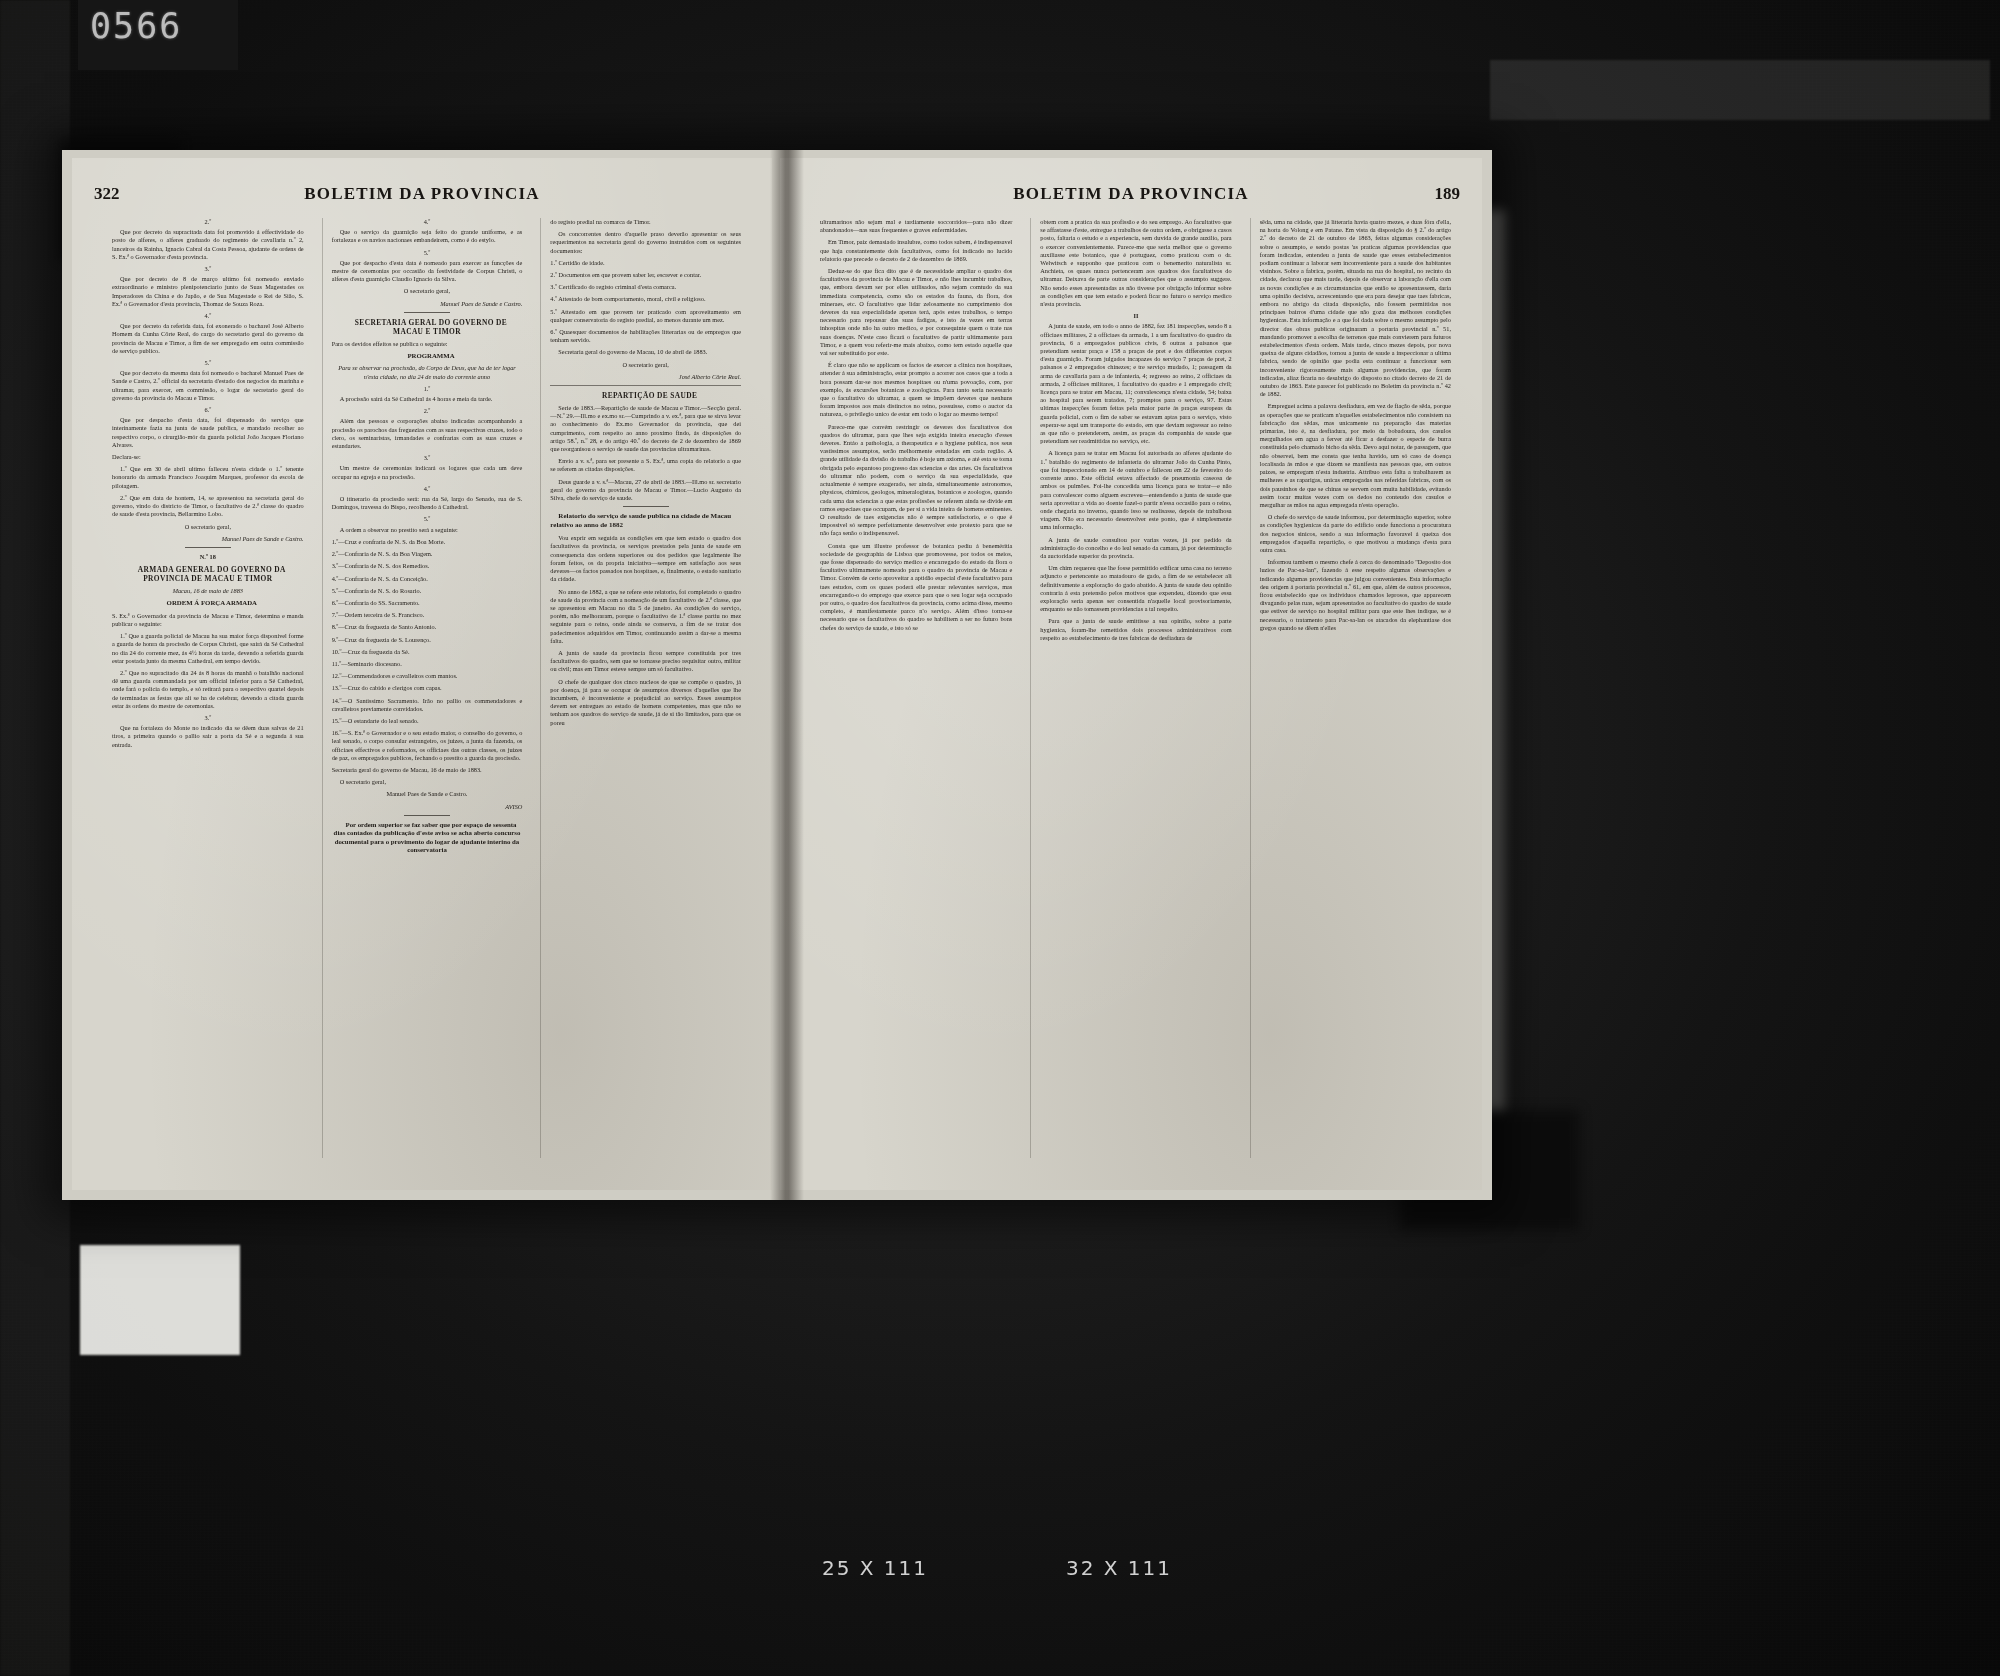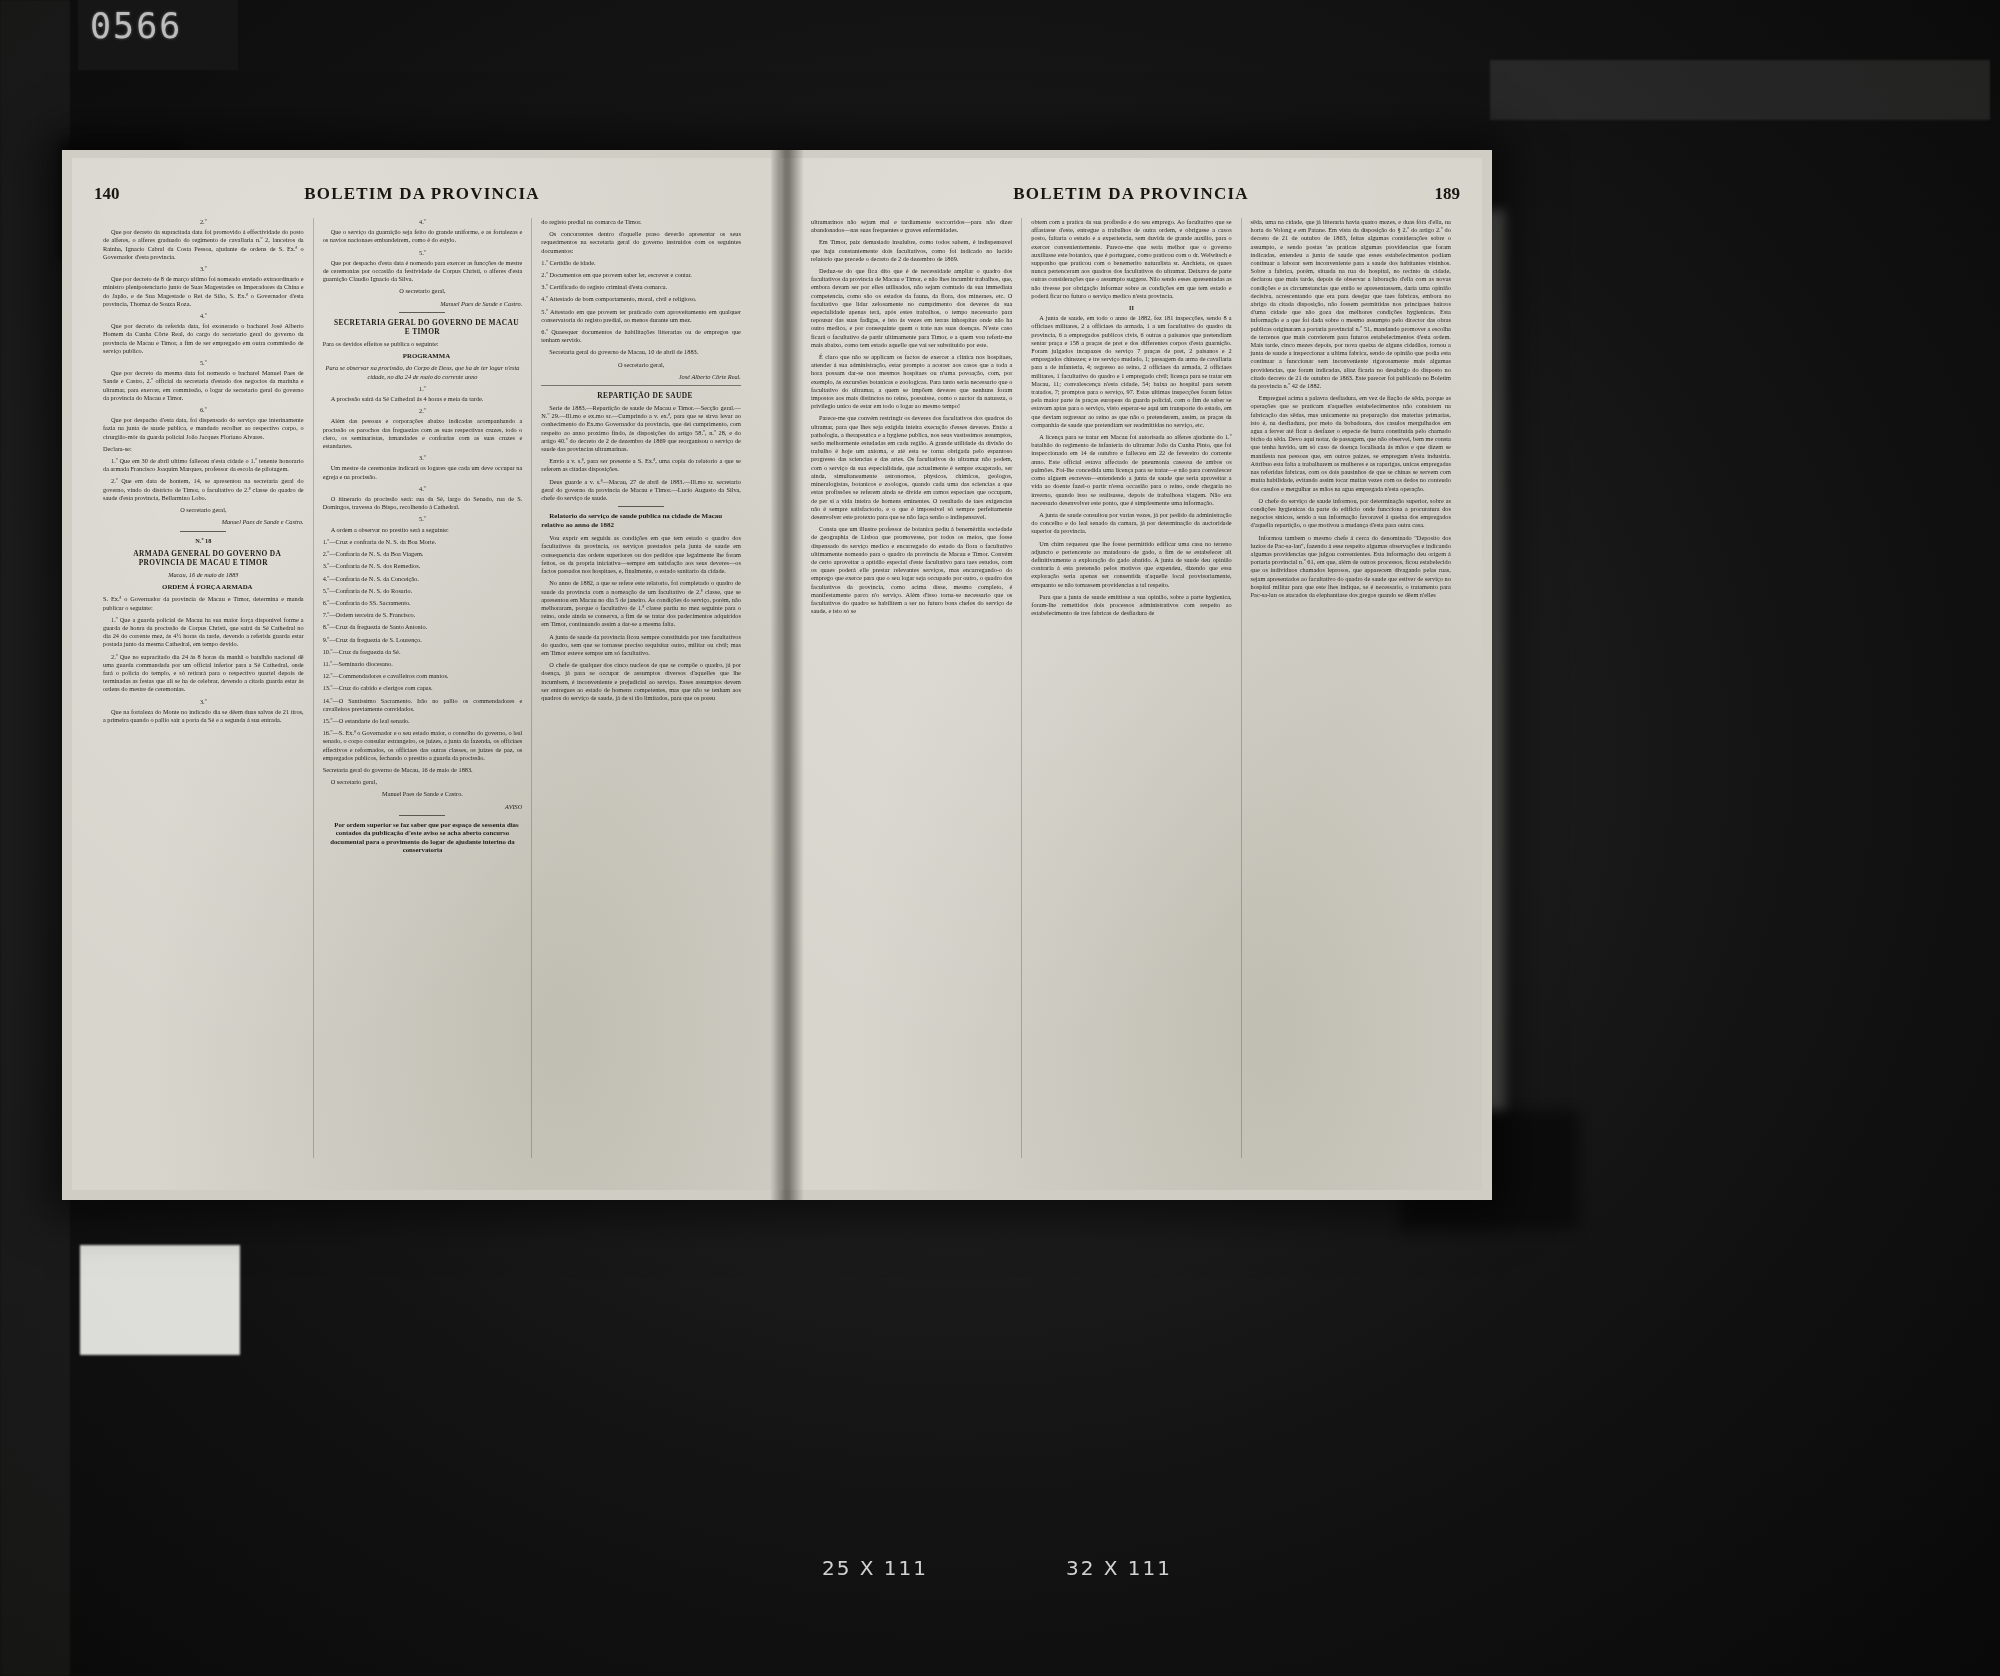--- a/index.html
+++ b/index.html
@@ -142,20 +142,21 @@
   .col {
     width: 33.33%;
     padding: 0 9px;
     box-sizing: border-box;
     position: relative;
     font-size: 6.3px;
     line-height: 8.2px;
     text-align: justify;
     color: #201c18;
     overflow: hidden;
+    margin-left: 9px;
   }
   .col + .col { border-left: 1px solid rgba(40,34,28,.25); }
 
   .col p {
     margin: 0 0 4px 0;
     text-indent: 8px;
     hyphens: auto;
   }
   .col p.noind { text-indent: 0; }
   .col p.center { text-align: center; text-indent: 0; }
@@ -240,21 +241,21 @@
   <div class="blotch" style="left:1490px;top:60px; width:500px;height:60px;  opacity:.10;"></div>
   <div class="dark-smudge" style="left:60px;  top:140px; width:120px;height:120px;"></div>
   <div class="dark-smudge" style="left:1400px;top:1110px;width:180px;height:120px;"></div>
   <div class="flare" style="left:1478px;top:210px;width:26px;height:900px;opacity:.35;filter:blur(6px);"></div>
 
   <div id="book">
 
     <div class="page" id="page-left">
       <div class="page-inner">
         <div class="running-head">
-          <div class="folio">140</div>
+          <div class="folio">322</div>
           <div class="head-title">BOLETIM DA PROVINCIA</div>
           <div class="folio"></div>
         </div>
 
         <div class="cols">
 
           <div class="col">
             <p class="num">2.º</p>
             <p>Que por decreto da supracitada data foi promovido á effectividade do posto de alferes, o alferes graduado do regimento de cavallaria n.º 2, lanceiros da Rainha, Ignacio Cabral da Costa Pessoa, ajudante de ordens de S. Ex.ª o Governador d'esta provincia.</p>
             <p class="num">3.º</p>

